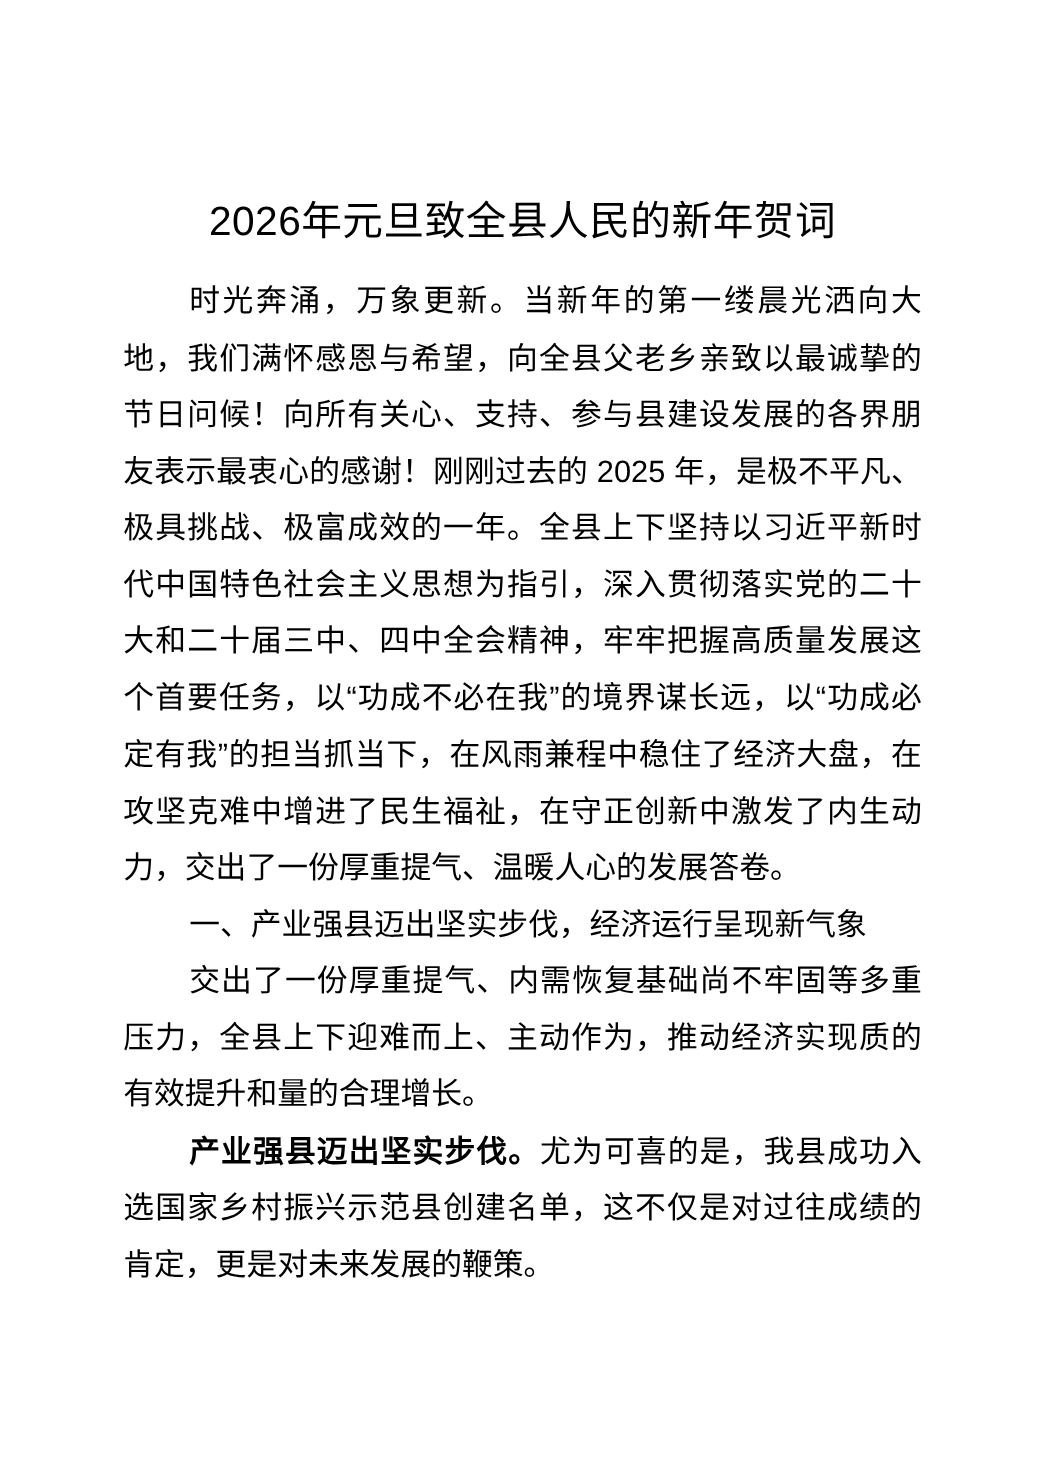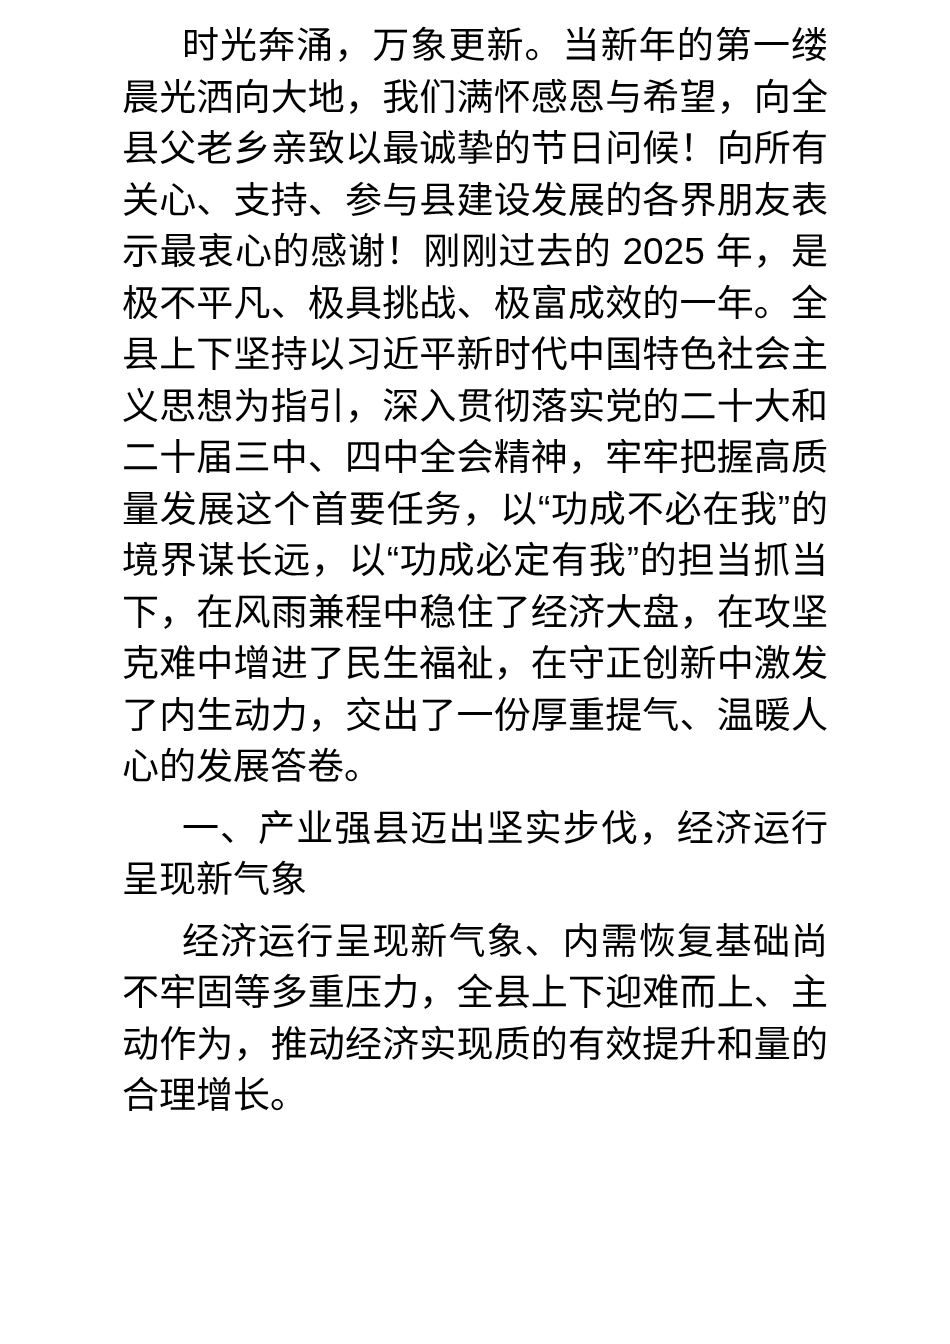--- a/index.html
+++ b/index.html
@@ -37,22 +37,22 @@
     text-align: center;
     letter-spacing: 0.4px;
     white-space: nowrap;
   }
 
   .body-block {
     margin-top: 20px;
   }
 
   p.para {
-    margin: 10px;
-    font-size: 37px;
+    margin: 0;
+    font-size: 28px;
     line-height: 51.5px;
     font-weight: 400;
     text-align: justify;
     text-justify: inter-ideograph;
     text-align-last: left;
     letter-spacing: 0;
     word-break: break-all;
     -ms-word-break: break-all;
   }
 
@@ -63,25 +63,27 @@
   .lead-bold {
     font-weight: 700;
   }
 </style>
 </head>
 <body>
 
 <div class="page">
   <div class="content">
 
+    <h1 class="doc-title">2026年元旦致全县人民的新年贺词</h1>
 
     <div class="body-block">
 
       <p class="para indent">时光奔涌，万象更新。当新年的第一缕晨光洒向大地，我们满怀感恩与希望，向全县父老乡亲致以最诚挚的节日问候！向所有关心、支持、参与县建设发展的各界朋友表示最衷心的感谢！刚刚过去的 2025 年，是极不平凡、极具挑战、极富成效的一年。全县上下坚持以习近平新时代中国特色社会主义思想为指引，深入贯彻落实党的二十大和二十届三中、四中全会精神，牢牢把握高质量发展这个首要任务，以“功成不必在我”的境界谋长远，以“功成必定有我”的担当抓当下，在风雨兼程中稳住了经济大盘，在攻坚克难中增进了民生福祉，在守正创新中激发了内生动力，交出了一份厚重提气、温暖人心的发展答卷。</p>
 
       <p class="para indent">一、产业强县迈出坚实步伐，经济运行呈现新气象</p>
 
-      <p class="para indent">经济运行呈现新气象、内需恢复基础尚不牢固等多重压力，全县上下迎难而上、主动作为，推动经济实现质的有效提升和量的合理增长。</p>
+      <p class="para indent">交出了一份厚重提气、内需恢复基础尚不牢固等多重压力，全县上下迎难而上、主动作为，推动经济实现质的有效提升和量的合理增长。</p>
 
+      <p class="para indent"><span class="lead-bold">产业强县迈出坚实步伐。</span><span>尤为可喜的是，我县成功入选国家乡村振兴示范县创建名单，这不仅是对过往成绩的肯定，更是对未来发展的鞭策。</span></p>
 
     </div>
   </div>
 </div>
 
 </body></html>

